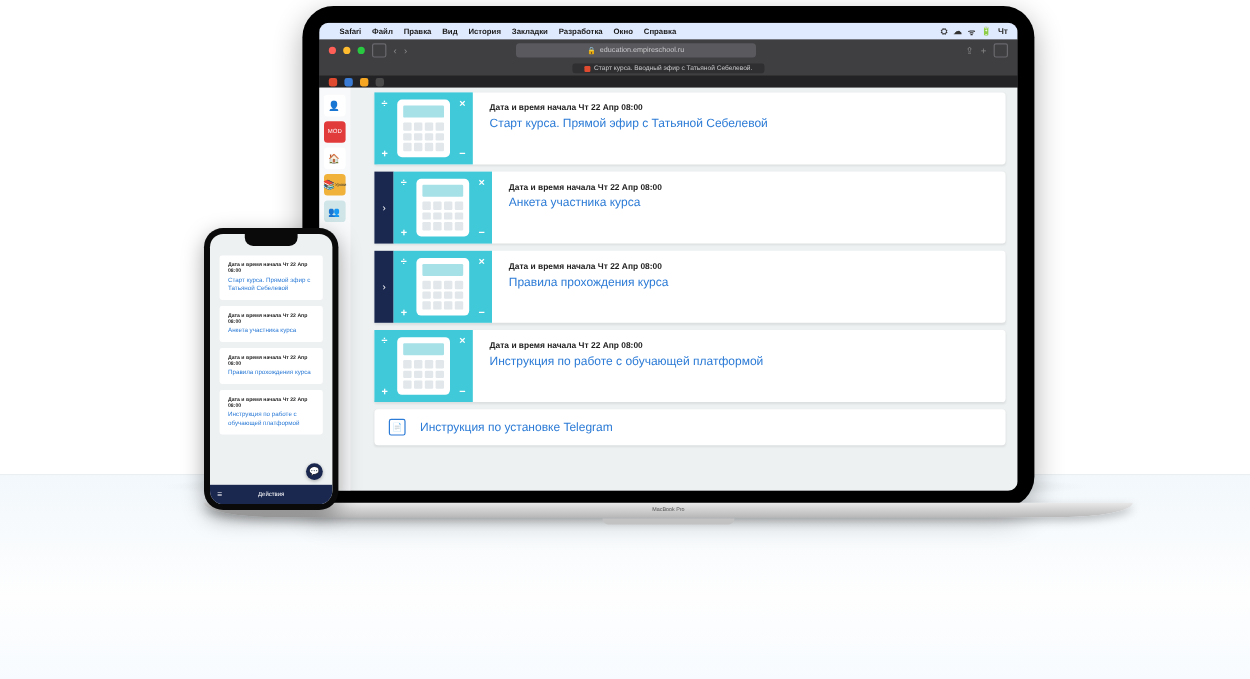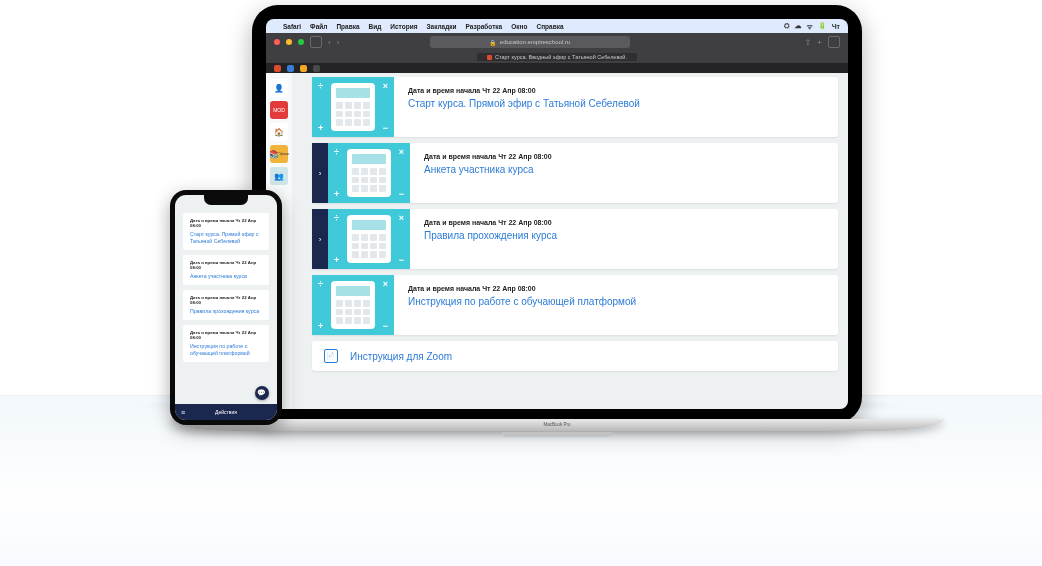--- a/index.html
+++ b/index.html
@@ -249,21 +249,21 @@
                 <span class="sym" style="bottom:4px;right:6px">−</span>
             </div>
             <div class="lbody">
               <div class="meta">Дата и время начала Чт 22 Апр 08:00</div>
               <div class="title">Инструкция по работе с обучающей платформой</div>
             </div>
           </div>
 
           <div class="slim">
             <div class="ic">📄</div>
-            <div class="t">Инструкция для Zoom</div>
+            <div class="t">Инструкция по установке Telegram</div>
           </div>
         </div>
       </div>
     </div>
   </div>
   <div class="laptop-base">
     <div class="laptop-notch"></div>
   </div>
   <div class="mbp">MacBook Pro</div>
 </div>

